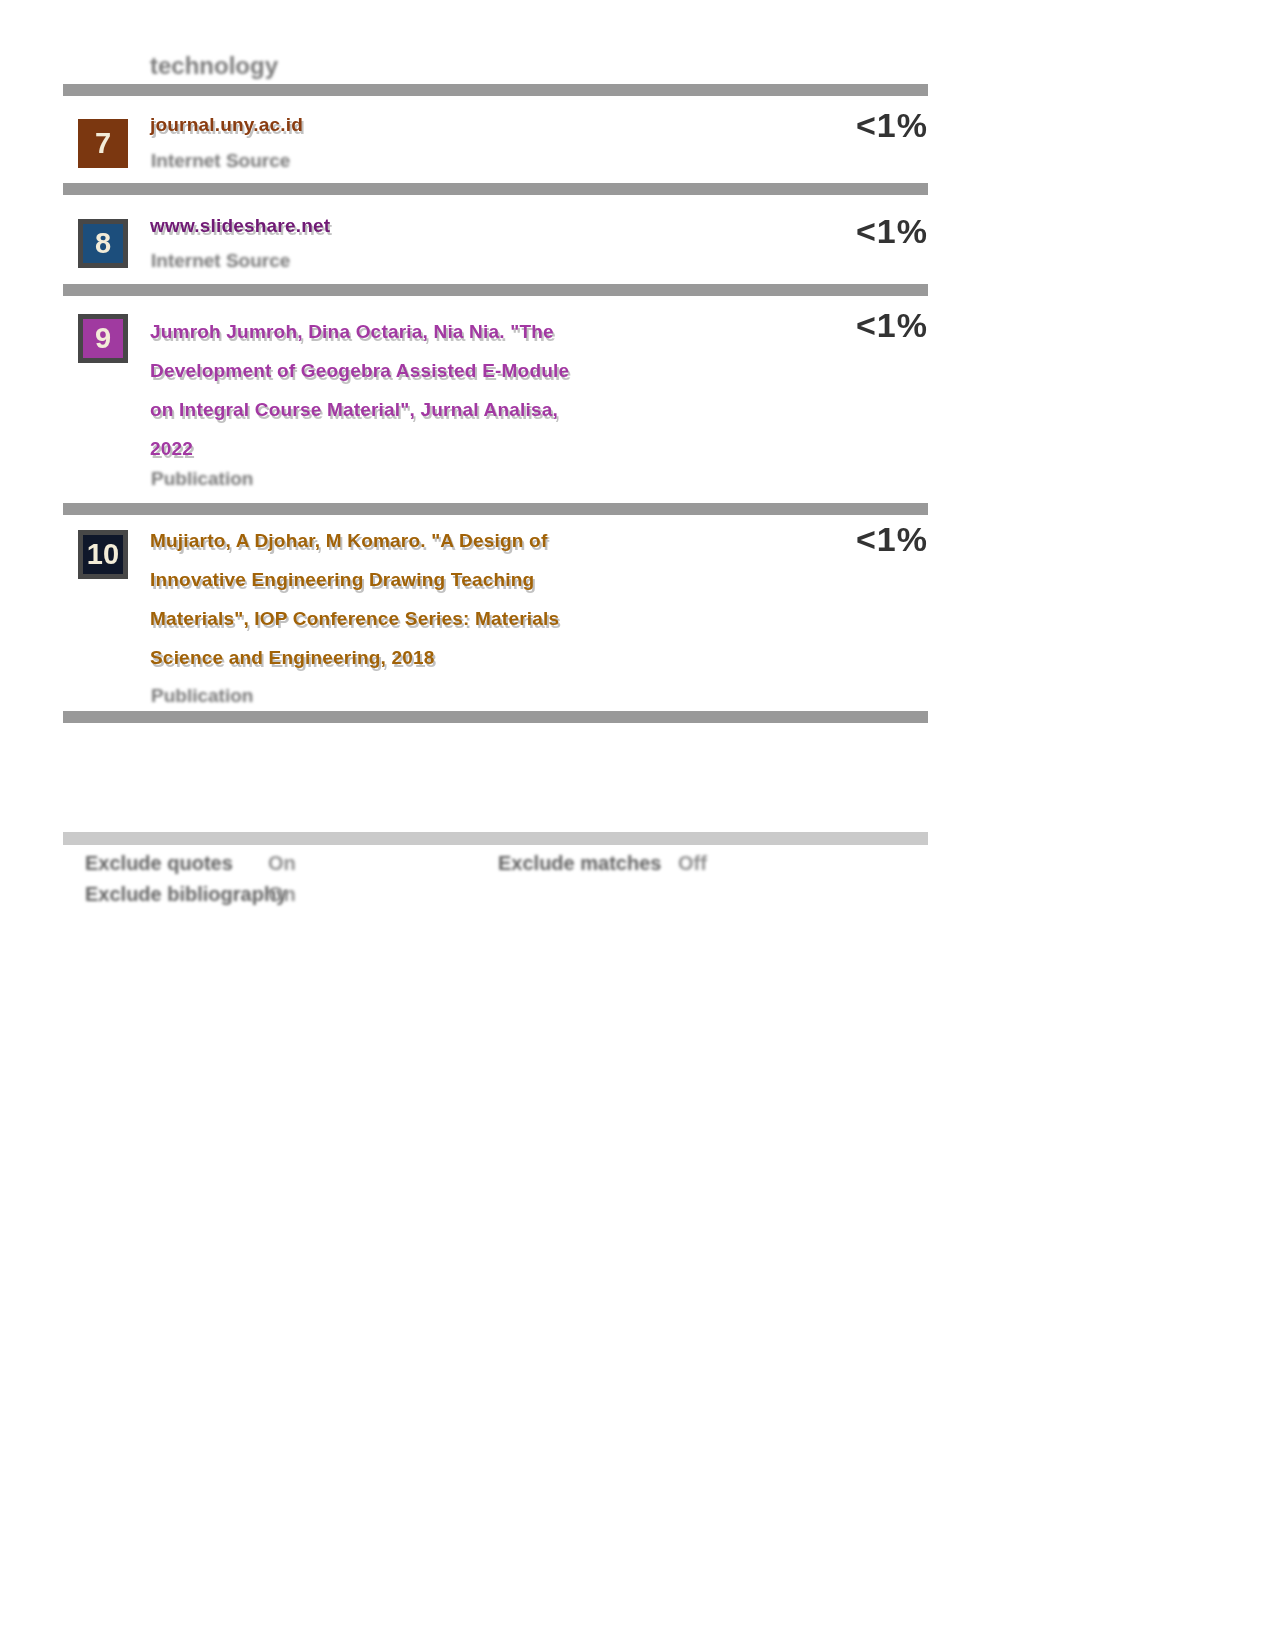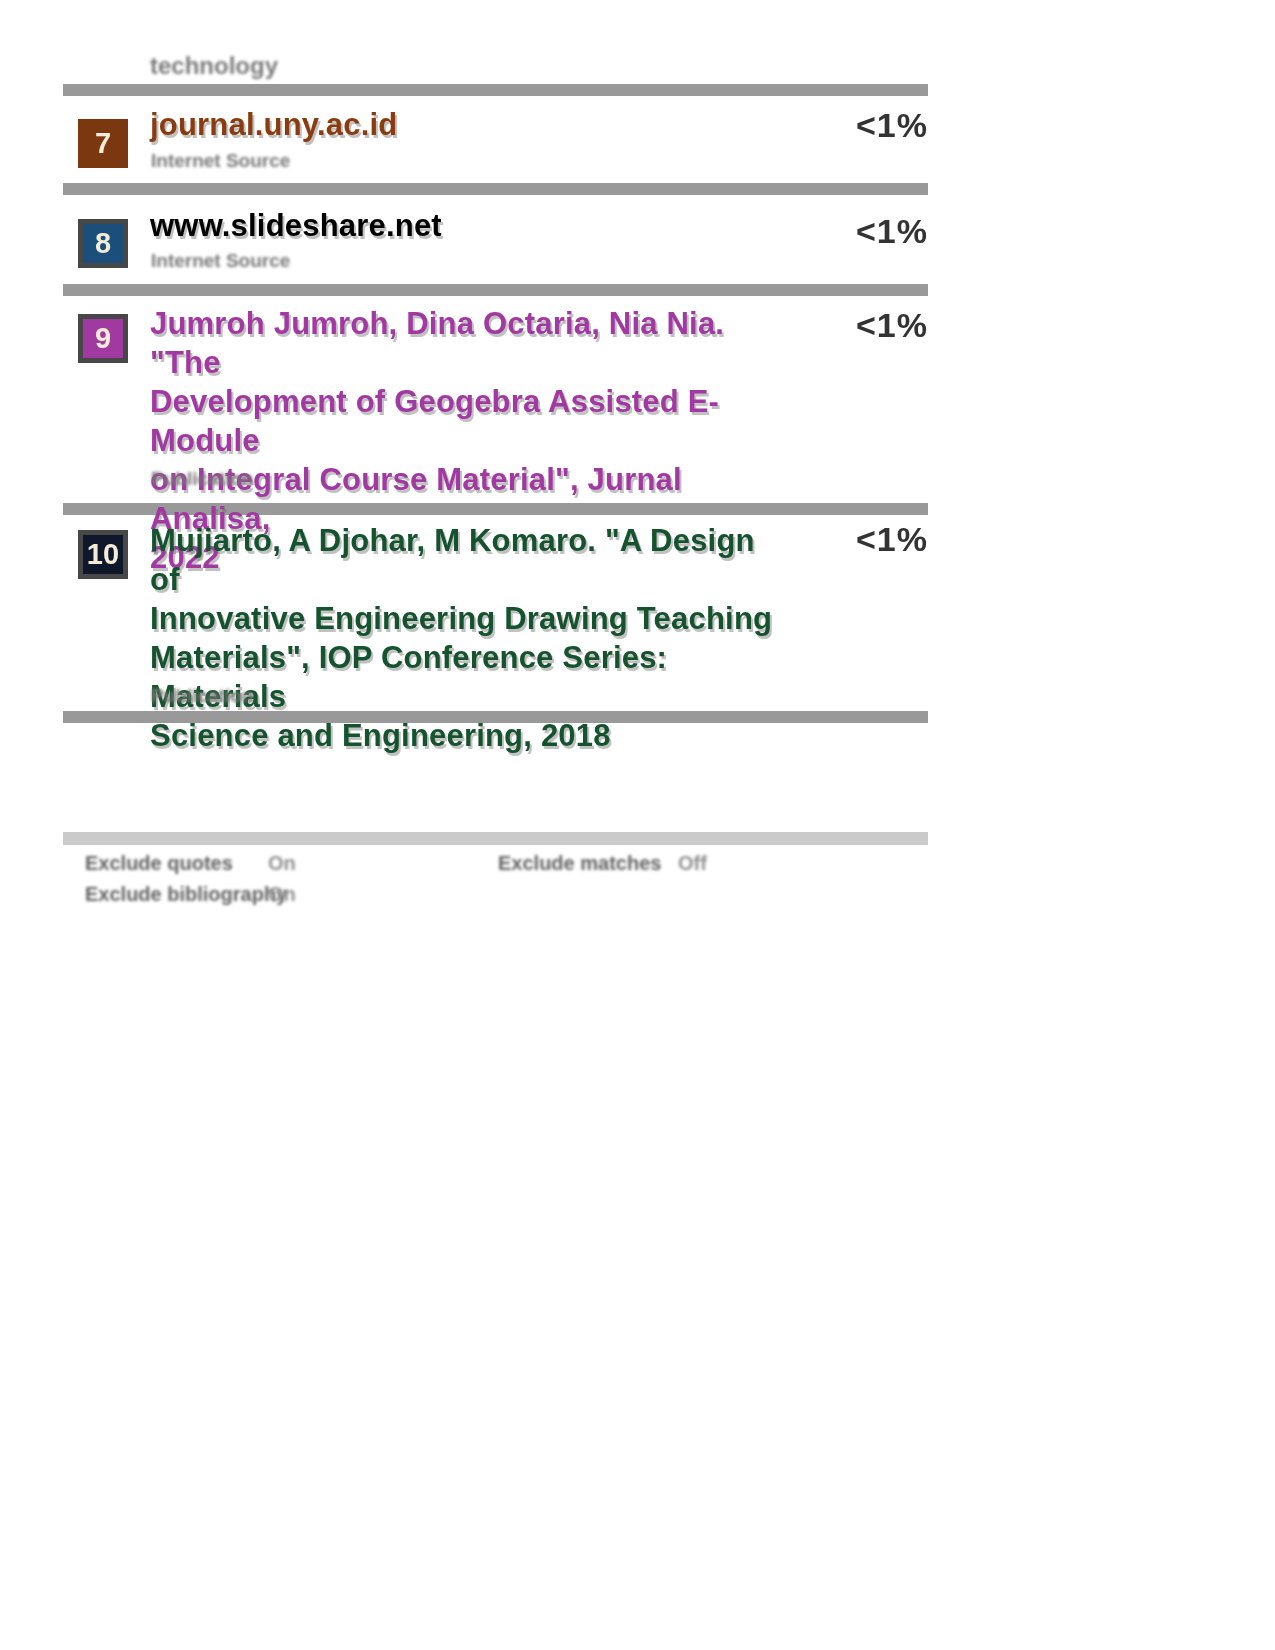--- a/index.html
+++ b/index.html
@@ -11,21 +11,21 @@
 
   .badge {
     position:absolute; left:78px; width:50px; height:49px;
     display:flex; align-items:center; justify-content:center;
     color:#f3ecd8; font-size:29px; font-weight:bold;
   }
   .badge.bordered { border:5px solid #474747; }
 
   .src-title {
     position:absolute; left:150px; width:640px;
-    font-size:31px; font-weight:bold; line-height:39px;
+    font-size:19px; font-weight:bold; line-height:39px;
     white-space:pre-line; letter-spacing:0.2px;
     text-shadow:2px 3px 0 rgba(100,100,100,0.40);
   }
   .src-label {
     position:absolute; left:151px;
     font-size:19px; font-weight:bold; color:#787878;
     filter:blur(1.6px);
   }
   .pct {
     position:absolute; left:740px; width:188px; text-align:right;
@@ -43,23 +43,23 @@
   .f-value {
     position:absolute; font-size:20px; font-weight:bold; color:#8f8f8f;
     filter:blur(1.5px);
   }
 
   .c-badge7  { background:#7b3710; }
   .c-badge8  { background:#1c4e7c; }
   .c-badge9  { background:#a03aa0; }
   .c-badge10 { background:#0f172a; }
   .c-title7  { color:#8a3c10; }
-  .c-title8  { color:#000000; }
-  .c-title9  { color:#a238a2; }
-  .c-title10 { color:#14532d; }
+  .c-title8  { color:#701a75; }
+  .c-title9  { color:#a238a2;margin-top:8px; }
+  .c-title10 { color:#a16207; }
 </style>
 </head>
 <body>
 
 <div class="lead-frag">technology</div>
 
 <div class="divider" style="top:84px"></div>
 <div class="divider" style="top:183px"></div>
 <div class="divider" style="top:284px"></div>
 <div class="divider" style="top:503px"></div>

